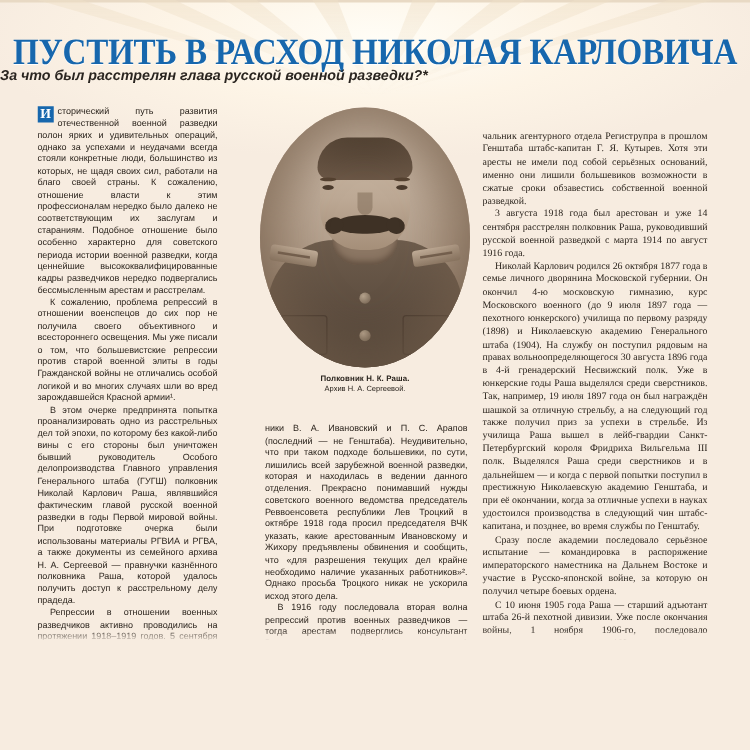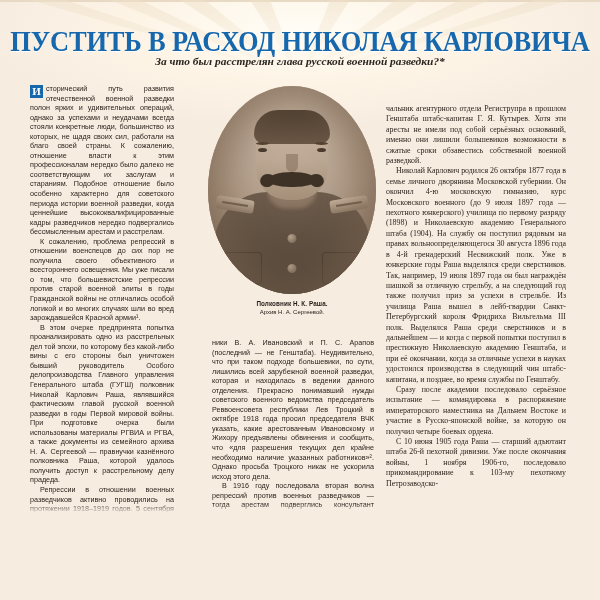--- a/index.html
+++ b/index.html
@@ -55,22 +55,22 @@
     color: #1767ad;
     text-shadow: 0 1px 0 rgba(255,255,255,0.9);
     white-space: nowrap;
     transform: scaleY(1.12);
     transform-origin: top center;
   }
   .subhead {
     position: absolute;
     left: 0; right: 0;
     top: 46px;
-    text-align: center;
-    font-family: Liberation Serif, serif;
+    text-align: left;
+    font-family: Liberation Sans, sans-serif;
     font-style: italic;
     font-weight: bold;
     font-size: 11.4px;
     color: #2a2520;
     white-space: nowrap;
   }
 
   
   .col {
     position: absolute;
@@ -349,19 +349,20 @@
     <p>Репрессии в отношении военных разведчиков активно проводились на протяжении 1918–1919 годов. 5 сентября 1918 года фактически в полном составе было арестовано военно-агентское отделение Всероссийского Главного штаба (ВГШ) — начальник К. И. Жихор, сотруд-</p>
   </div>
 
   <div class="col" id="col2">
     <p class="noind">ники В. А. Ивановский и П. С. Арапов (последний — не Генштаба). Неудивительно, что при таком подходе большевики, по сути, лишились всей зарубежной военной разведки, которая и находилась в ведении данного отделения. Прекрасно понимавший нужды советского военного ведомства председатель Реввоенсовета республики Лев Троцкий в октябре 1918 года просил председателя ВЧК указать, какие арестованным Ивановскому и Жихору предъявлены обвинения и сообщить, что «для разрешения текущих дел крайне необходимо наличие указанных работников»². Однако просьба Троцкого никак не ускорила исход этого дела.</p>
     <p>В 1916 году последовала вторая волна репрессий против военных разведчиков — тогда арестам подверглись консультант Регистрационного (разведывательного) управления (Региструпра) Полевого штаба РВСР бывший Генштаба капитан Г. И. Теодори, начальник разведывательного отделения Поле-</p>
   </div>
 
   <div class="col" id="col3">
     <p class="noind">чальник агентурного отдела Региструпра в прошлом Генштаба штабс-капитан Г. Я. Кутырев. Хотя эти аресты не имели под собой серьёзных оснований, именно они лишили большевиков возможности в сжатые сроки обзавестись собственной военной разведкой.</p>
+    <p>3 августа 1918 года был арестован и уже 14 сентября расстрелян полковник Раша, руководивший русской военной разведкой с марта 1914 по август 1916 года.</p>
     <p>Николай Карлович родился 26 октября 1877 года в семье личного дворянина Московской губернии. Он окончил 4-ю московскую гимназию, курс Московского военного (до 9 июля 1897 года — пехотного юнкерского) училища по первому разряду (1898) и Николаевскую академию Генерального штаба (1904). На службу он поступил рядовым на правах вольноопределяющегося 30 августа 1896 года в 4-й гренадерский Несвижский полк. Уже в юнкерские годы Раша выделялся среди сверстников. Так, например, 19 июля 1897 года он был награждён шашкой за отличную стрельбу, а на следующий год также получил приз за успехи в стрельбе. Из училища Раша вышел в лейб-гвардии Санкт-Петербургский короля Фридриха Вильгельма III полк. Выделялся Раша среди сверстников и в дальнейшем — и когда с первой попытки поступил в престижную Николаевскую академию Генштаба, и при её окончании, когда за отличные успехи в науках удостоился производства в следующий чин штабс-капитана, и позднее, во время службы по Генштабу.</p>
     <p>Сразу после академии последовало серьёзное испытание — командировка в распоряжение императорского наместника на Дальнем Востоке и участие в Русско-японской войне, за которую он получил четыре боевых ордена.</p>
     <p>С 10 июня 1905 года Раша — старший адъютант штаба 26-й пехотной дивизии. Уже после окончания войны, 1 ноября 1906-го, последовало прикомандирование к 103-му пехотному Петрозаводско-</p>
   </div>
 
   <div class="bottom-fade"></div>
 </div>
 
 </body></html>

